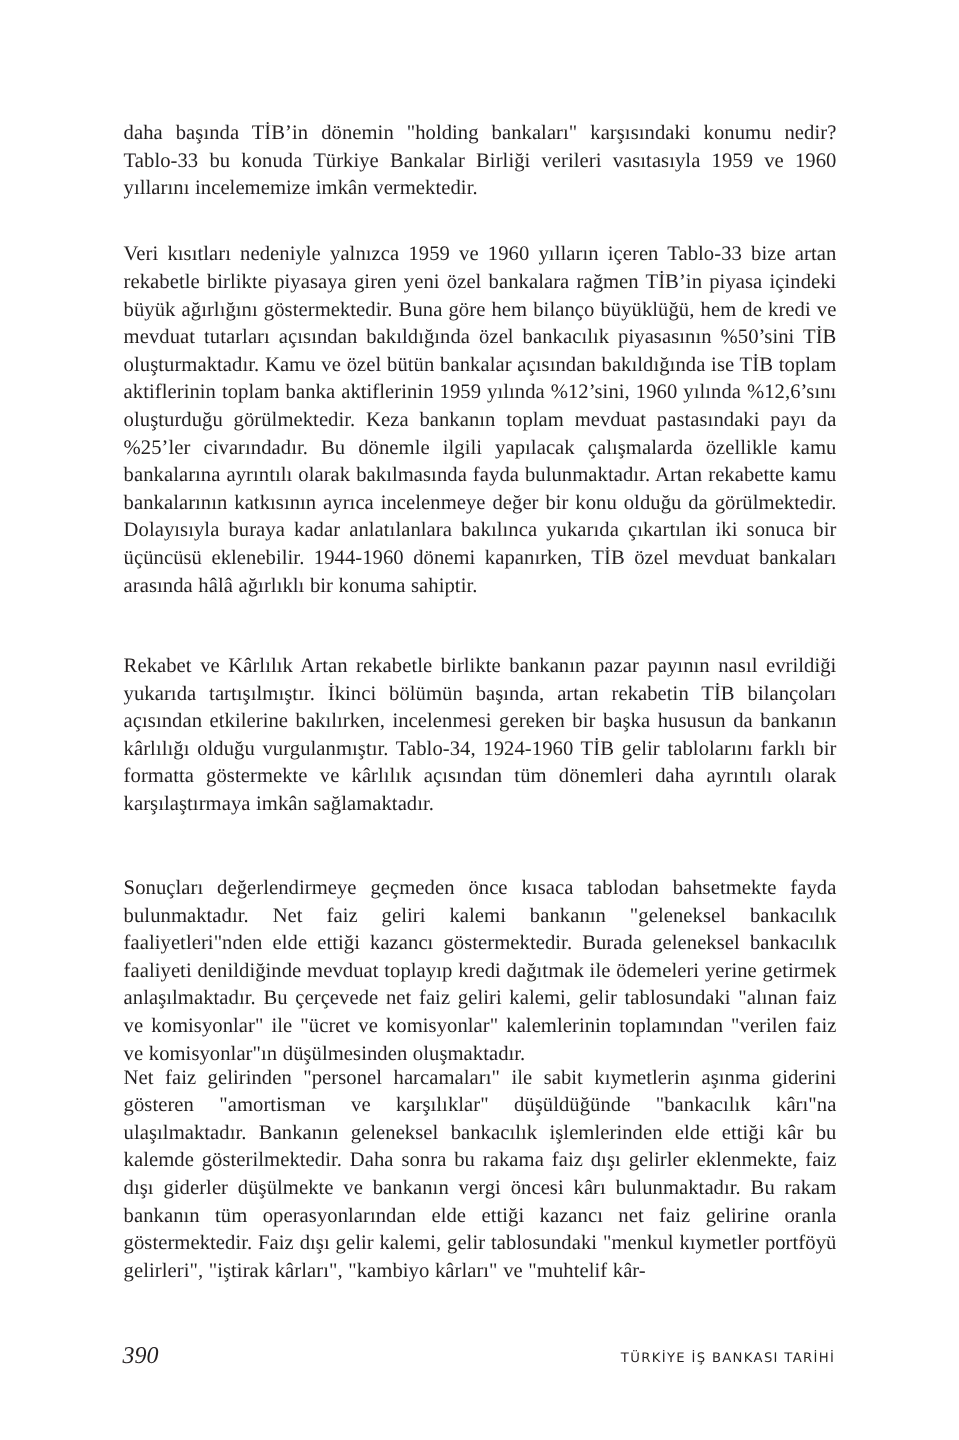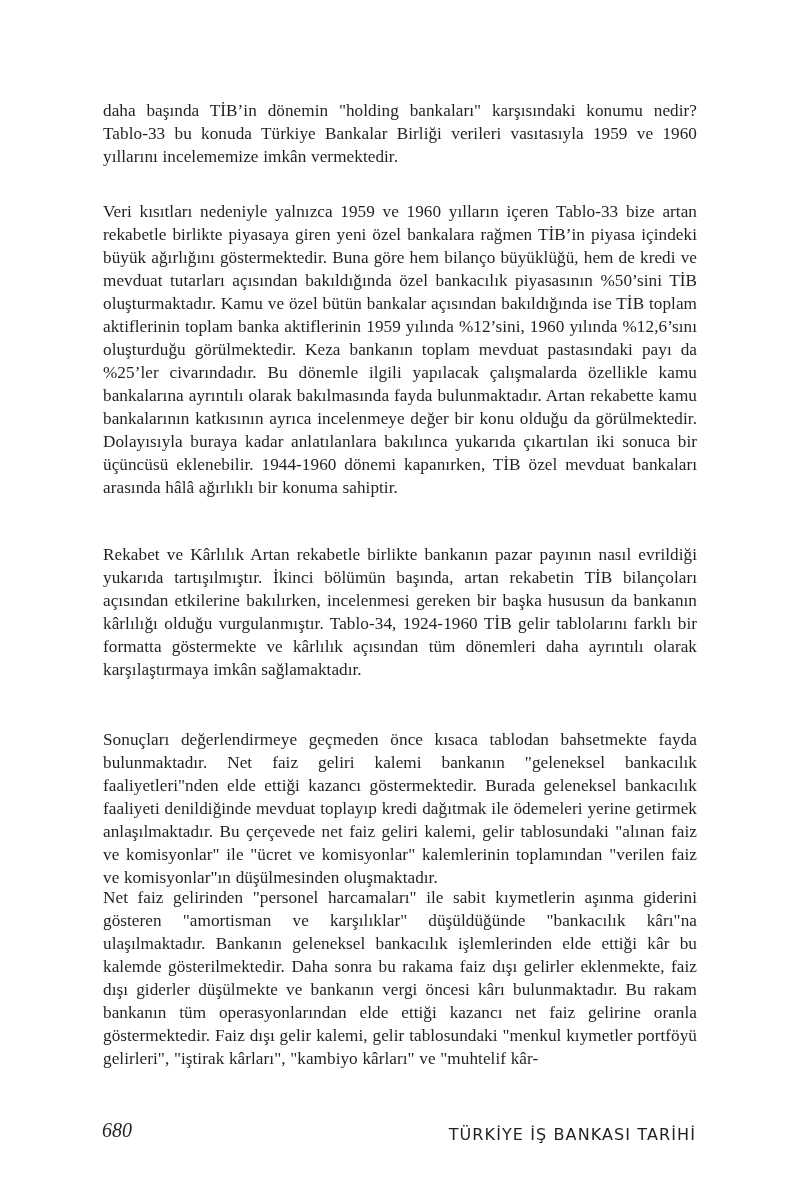--- a/index.html
+++ b/index.html
@@ -51,21 +51,21 @@
     font-family: "Liberation Serif", "DejaVu Serif", serif;
     font-style: italic;
     font-size: 20px;
     color: #231f20;
   }
   .footer-running-title {
     position: absolute;
     right: 103px;
     top: 1125px;
     font-family: "DejaVu Sans", "Liberation Sans", sans-serif;
-    font-size: 16px;
+    font-size: 11px;
     letter-spacing: 1.1px;
     color: #231f20;
   }
 </style>
 </head>
 <body>
 
 <div class="page">
 
   <div class="text-block" id="p1">
@@ -81,16 +81,16 @@
   </div>
 
   <div class="text-block" id="p4">
     <p class="para">Sonuçları değerlendirmeye geçmeden önce kısaca tablodan bahsetmekte fayda bulunmaktadır. Net faiz geliri kalemi bankanın "geleneksel bankacılık faaliyetleri"nden elde ettiği kazancı göstermektedir. Burada geleneksel bankacılık faaliyeti denildiğinde mevduat toplayıp kredi dağıtmak ile ödemeleri yerine getirmek anlaşılmaktadır. Bu çerçevede net faiz geliri kalemi, gelir tablosundaki "alınan faiz ve komisyonlar" ile "ücret ve komisyonlar" kalemlerinin toplamından "verilen faiz ve komisyonlar"ın düşülmesinden oluşmaktadır.</p>
   </div>
 
   <div class="text-block" id="p5">
     <p class="para">Net faiz gelirinden "personel harcamaları" ile sabit kıymetlerin aşınma giderini gösteren "amortisman ve karşılıklar" düşüldüğünde "bankacılık kârı"na ulaşılmaktadır. Bankanın geleneksel bankacılık işlemlerinden elde ettiği kâr bu kalemde gösterilmektedir. Daha sonra bu rakama faiz dışı gelirler eklenmekte, faiz dışı giderler düşülmekte ve bankanın vergi öncesi kârı bulunmaktadır. Bu rakam bankanın tüm operasyonlarından elde ettiği kazancı net faiz gelirine oranla göstermektedir. Faiz dışı gelir kalemi, gelir tablosundaki "menkul kıymetler portföyü gelirleri", "iştirak kârları", "kambiyo kârları" ve "muhtelif kâr-</p>
   </div>
 
-  <div class="footer-page-number">680</div>
+  <div class="footer-page-number">390</div>
   <div class="footer-running-title">TÜRKİYE İŞ BANKASI TARİHİ</div>
 
 </div>
 
 </body></html>

